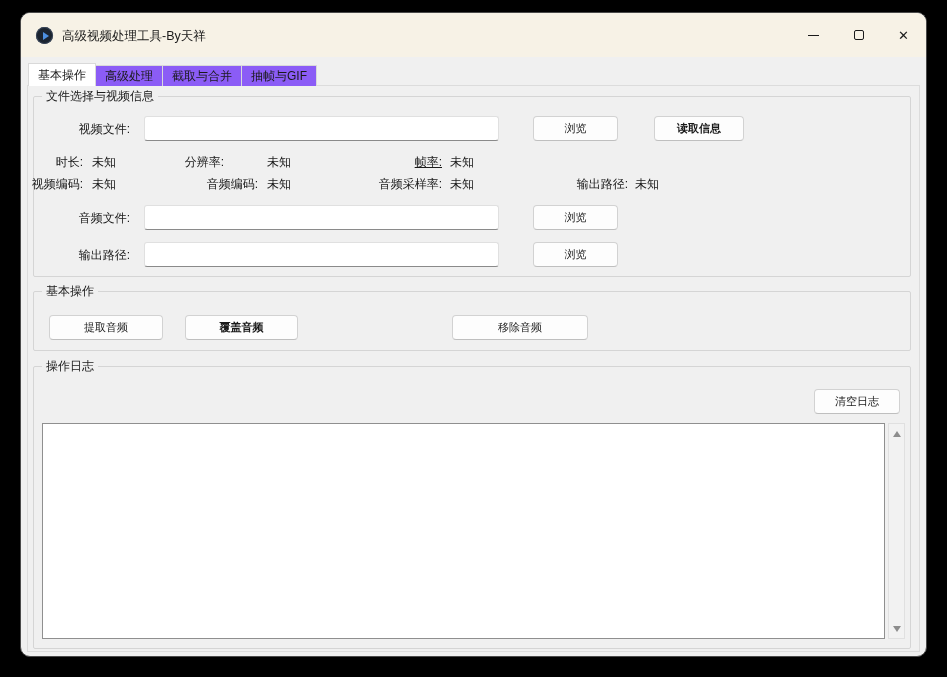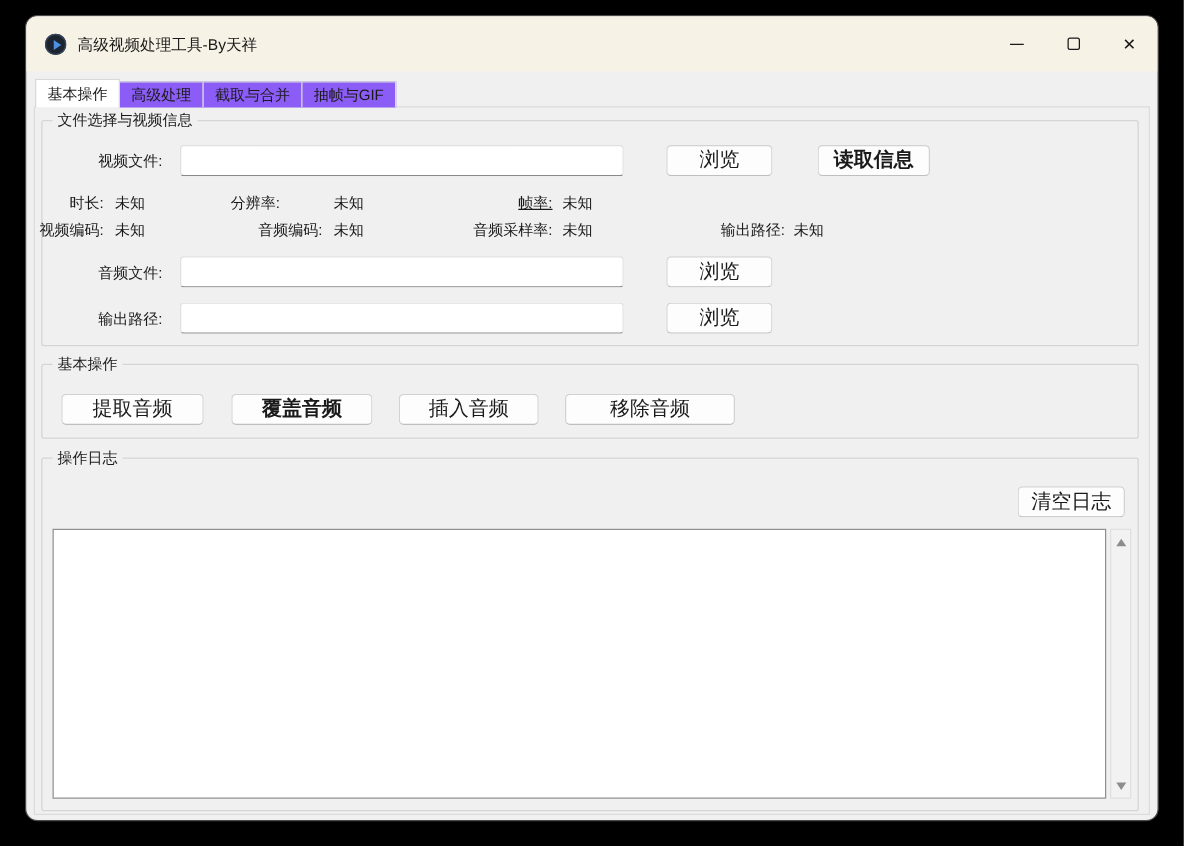--- a/index.html
+++ b/index.html
@@ -52,21 +52,21 @@
   .g3{left:12px;top:353px;width:878px;height:283px;}
   
   .lbl{position:absolute;font-size:12px;line-height:16px;white-space:nowrap;}
   .entry{
     position:absolute;background:#fff;border:1px solid #e0e0e0;border-bottom:1px solid #8a8a8a;
     border-radius:3px;box-sizing:border-box;font-size:12px;padding:0 6px;outline:none;
     font-family:"Liberation Sans","DejaVu Sans",sans-serif;
   }
   .btn{
     position:absolute;background:#fdfdfd;border:1px solid #d2d2d2;border-bottom-color:#bfbfbf;
-    border-radius:4px;box-sizing:border-box;font-size:16px;color:#1a1a1a;
+    border-radius:4px;box-sizing:border-box;font-size:11px;color:#1a1a1a;
     display:flex;align-items:center;justify-content:center;white-space:nowrap;
     font-family:"Liberation Sans","DejaVu Sans",sans-serif;cursor:default;
   }
   
   .info-lbl{position:absolute;font-size:12px;line-height:16px;white-space:nowrap;}
   .info-val{position:absolute;font-size:12px;line-height:16px;white-space:nowrap;}
   
   .logbox{
     position:absolute;left:8px;top:56px;width:843px;height:216px;background:#fff;
     border:1px solid #8f8f8f;box-sizing:border-box;font-size:12px;padding:3px 5px;
@@ -144,21 +144,20 @@
 
     <div class="lbl" style="right:780px;top:150px;">输出路径:</div>
     <input class="entry" style="left: 110px; top: 145px; width: 355px; height: 25px;" value="">
     <div class="btn" style="left:499px;top:145px;width:85px;height:25px;">浏览</div>
   </div>
 
   <div class="group g2">
     <div class="group-legend">基本操作</div>
     <div class="btn" style="left:15px;top:23px;width:114px;height:25px;">提取音频</div>
     <div class="btn" style="left:151px;top:23px;width:113px;height:25px;font-weight:bold;">覆盖音频</div>
-    <div class="btn" style="left:285px;top:23px;width:112px;height:25px;">插入音频</div>
     <div class="btn" style="left:418px;top:23px;width:136px;height:25px;">移除音频</div>
   </div>
 
   <div class="group g3">
     <div class="group-legend">操作日志</div>
     <div class="btn" style="left:780px;top:22px;width:86px;height:25px;">清空日志</div>
     <div class="logbox"></div>
     <div class="vscroll">
       <div class="scroll-arrow up">
         <div class="tri-up"></div>

